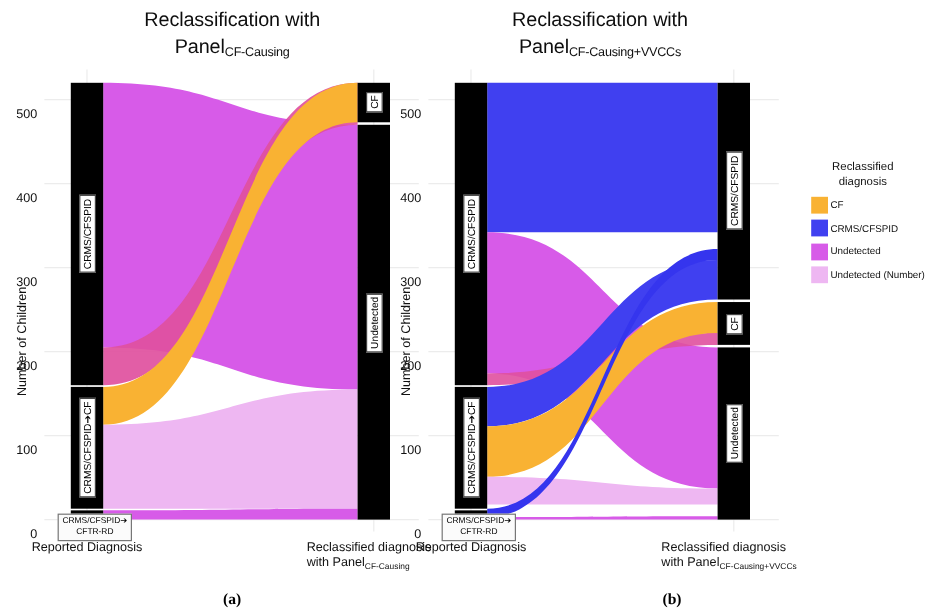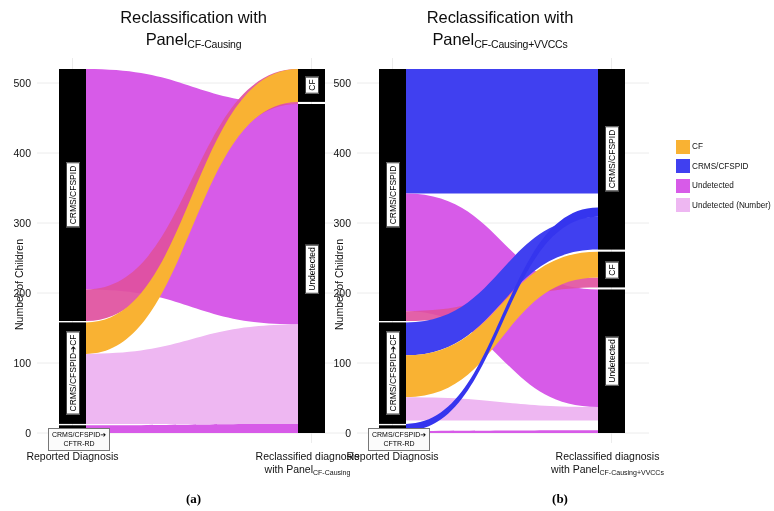--- a/index.html
+++ b/index.html
@@ -17,25 +17,25 @@
   }
   .chart-title sub{font-size:10.5px;vertical-align:baseline;position:relative;top:3px;letter-spacing:-0.2px;}
 
   .ylabel{
     position:absolute;font-size:10.5px;color:#111;
     transform-origin:left top;transform:rotate(-90deg);white-space:nowrap;
   }
 
   .tick-label{
     position:absolute;font-size:10.5px;color:#111;text-align:right;
-    width:28px;transform:translateY(-6px);
+    width:28px;transform:translateY(-6px);margin-top:12px;
   }
 
   .axis-caption{
-    position:absolute;font-size:10.5px;line-height:13px;color:#111;text-align:center;white-space:nowrap;
+    position:absolute;font-size:10.5px;line-height:13px;color:#111;white-space:nowrap;
   }
   .axis-caption sub{font-size:7px;vertical-align:baseline;position:relative;top:2px;}
 
   svg{position:absolute;top:0;left:0;overflow:visible;}
 
   .node-rect{fill:#000000;}
   .node-tag{
     position:absolute;background:#ffffff;border:1px solid #444;
     font-size:8.5px;line-height:9px;color:#000;white-space:nowrap;
     padding:1.5px 2px;box-sizing:border-box;
@@ -167,20 +167,24 @@
       <div class="tick-label" style="left: 3px; top: 293px;">200</div>
       <div class="tick-label" style="left: 3px; top: 223px;">300</div>
       <div class="tick-label" style="left: 3px; top: 153px;">400</div>
       <div class="tick-label" style="left: 3px; top: 83px;">500</div>
       <div class="corner-tag" style="left: 48px; top: 428px;"><span>CRMS/CFSPID➔</span><br><span>CFTR-RD</span></div>
       <div class="axis-caption" style="left: 72.5px; top: 450px; transform: translateX(-50%);">Reported Diagnosis</div>
       <div class="axis-caption" style="left: 287.5px; top: 450px; transform: translateX(-50%);"><span>Reclassified diagnosis</span><br><span>with Panel</span><sub>CF-Causing+VVCCs</sub></div>
     </div>
 
   <div id="legend">
+    <div class="legend-title">
+      <span>Reclassified</span><br>
+      <span>diagnosis</span>
+    </div>
     <div id="legend-items">
         <div class="legend-row">
           <div class="legend-swatch" style="background: rgb(249, 178, 51);"></div>
           <div class="legend-text">CF</div>
         </div>
         <div class="legend-row">
           <div class="legend-swatch" style="background: rgb(64, 64, 240);"></div>
           <div class="legend-text">CRMS/CFSPID</div>
         </div>
         <div class="legend-row">

